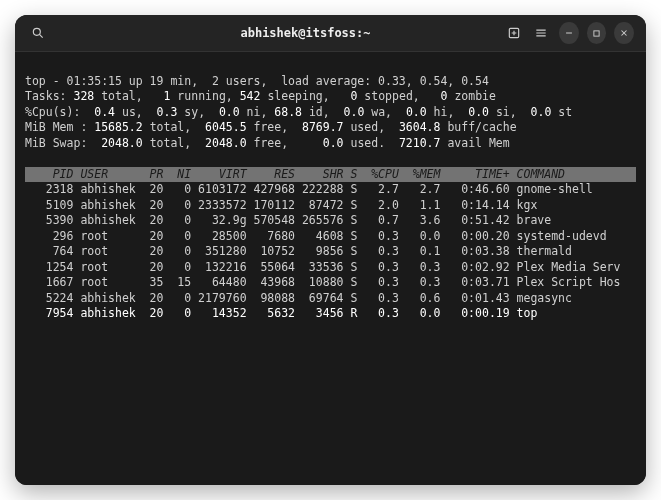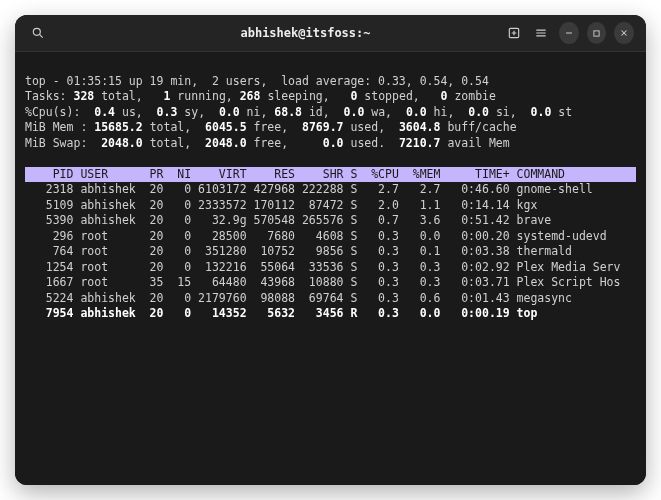--- a/index.html
+++ b/index.html
@@ -53,26 +53,27 @@
     background: #1a1a1a;
     color: #d0d0d0;
     padding: 6px 10px;
     font-family: 'DejaVu Sans Mono', 'Consolas', monospace;
     font-size: 11.5px;
     line-height: 1.35;
     white-space: pre;
     overflow: hidden;
   }
   .hdr-row {
-    background: #c4b5fd;
+    background: #737373;
     color: #1a1a1a;
     display: inline-block;
     width: 100%;
+    font-style: italic;
   }
-  .bold { font-weight: bold; color: #fff; }
+  .bold { font-weight: normal; color: #fff; }
   .row { white-space: pre; }
   svg { display:block; }
 </style>
 </head>
 <body>
 
 <div class="window">
   <div class="titlebar">
     <div class="titlebar-left">
       <div class="searchbtn">
@@ -112,21 +113,21 @@
         <svg width="10" height="10" viewBox="0 0 24 24" fill="none" stroke="currentColor" stroke-width="2.5">
             <line x1="6" y1="6" x2="18" y2="18"></line>
             <line x1="18" y1="6" x2="6" y2="18"></line>
           </svg>
       </div>
     </div>
   </div>
 
   <div class="terminal">
 <span class="row">top - 01:35:15 up 19 min,  2 users,  load average: 0.33, 0.54, 0.54</span>
-<span class="row">Tasks: <span class="bold">328</span> total,   <span class="bold">1</span> running, <span class="bold">268</span> sleeping,   <span class="bold">0</span> stopped,   <span class="bold">0</span> zombie</span>
+<span class="row">Tasks: <span class="bold">328</span> total,   <span class="bold">1</span> running, <span class="bold">542</span> sleeping,   <span class="bold">0</span> stopped,   <span class="bold">0</span> zombie</span>
 <span class="row">%Cpu(s):  <span class="bold">0.4</span> us,  <span class="bold">0.3</span> sy,  <span class="bold">0.0</span> ni, <span class="bold">68.8</span> id,  <span class="bold">0.0</span> wa,  <span class="bold">0.0</span> hi,  <span class="bold">0.0</span> si,  <span class="bold">0.0</span> st</span>
 <span class="row">MiB Mem : <span class="bold">15685.2</span> total,  <span class="bold">6045.5</span> free,  <span class="bold">8769.7</span> used,  <span class="bold">3604.8</span> buff/cache</span>
 <span class="row">MiB Swap:  <span class="bold">2048.0</span> total,  <span class="bold">2048.0</span> free,     <span class="bold">0.0</span> used.  <span class="bold">7210.7</span> avail Mem</span>
 <span class="row"> </span>
 <span class="hdr-row">    PID USER      PR  NI    VIRT    RES    SHR S  %CPU  %MEM     TIME+ COMMAND         </span>
 <div id="proc-rows"><div class="row">   2318 abhishek  20   0 6103172 427968 222288 S   2.7   2.7   0:46.60 gnome-shell</div><div class="row">   5109 abhishek  20   0 2333572 170112  87472 S   2.0   1.1   0:14.14 kgx</div><div class="row">   5390 abhishek  20   0   32.9g 570548 265576 S   0.7   3.6   0:51.42 brave</div><div class="row">    296 root      20   0   28500   7680   4608 S   0.3   0.0   0:00.20 systemd-udevd</div><div class="row">    764 root      20   0  351280  10752   9856 S   0.3   0.1   0:03.38 thermald</div><div class="row">   1254 root      20   0  132216  55064  33536 S   0.3   0.3   0:02.92 Plex Media Serv</div><div class="row">   1667 root      35  15   64480  43968  10880 S   0.3   0.3   0:03.71 Plex Script Hos</div><div class="row">   5224 abhishek  20   0 2179760  98088  69764 S   0.3   0.6   0:01.43 megasync</div><div class="row bold">   7954 abhishek  20   0   14352   5632   3456 R   0.3   0.0   0:00.19 top</div></div>
 </div>
 </div>
 
 </body></html>

